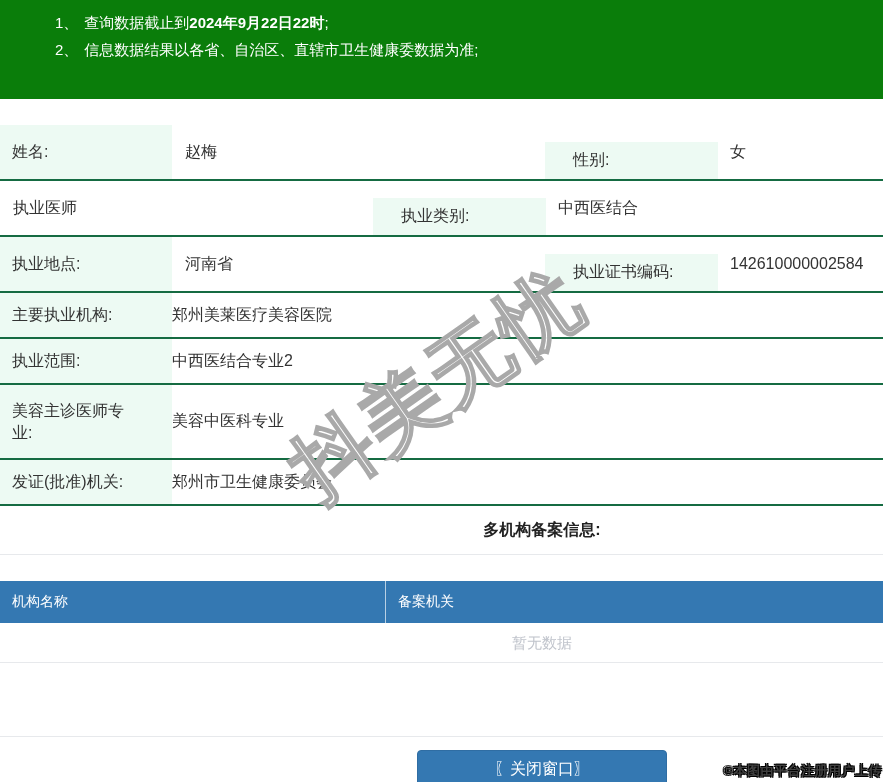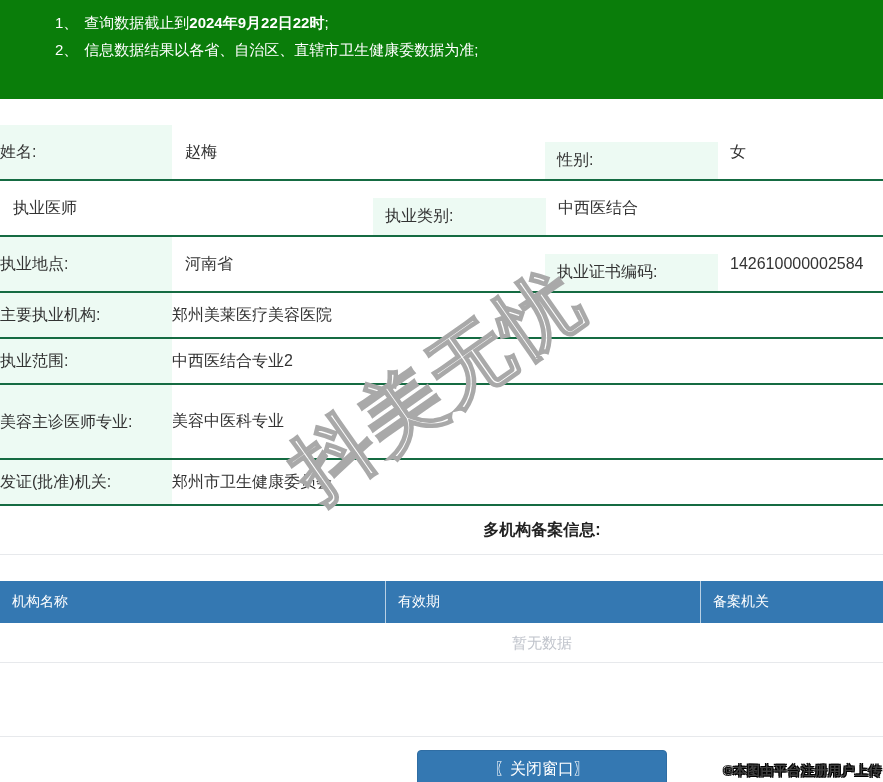--- a/index.html
+++ b/index.html
@@ -35,27 +35,28 @@
   .info-row.tall { min-height:75px; }
   .cell {
     display:flex;
     align-items:center;
     padding-top:8px;
     padding-bottom:8px;
   }
   .lbl {
     width:172px;
     background:#edfaf3;
+    padding-left:12px;
     padding-right:34px;
     line-height:22px;
   }
   .lbl2 {
     width:173px;
     background:#edfaf3;
-    padding-left:12px;
+    padding-left:28px;
     padding-right:12px;
     margin-top:17px;
   }
   .val1 { width:373px; padding-left:13px;text-align:center; }
   .val2 { flex:1; padding-left:12px; }
   .val-full { flex:1; }
 
   
   .offset-center { width:1084px; text-align:center; }
   .filing-title { padding:14px 0 13px 0; font-weight:bold; font-size:16px; color:#222; }
@@ -166,21 +167,20 @@
   </div>
 </div>
 
 <div class="offset-center">
   <div class="filing-title">多机构备案信息:</div>
 </div>
 <div class="thin-line"></div>
 
 <div class="filing-header">
   <div class="fh-col fh-col1">机构名称</div>
-  <div class="fh-col fh-col2">有效期</div>
   <div class="fh-col fh-col3">备案机关</div>
 </div>
 <div class="offset-center empty-row">暂无数据</div>
 
 <div class="spacer"></div>
 <div class="thin-line"></div>
 
 <div class="offset-center button-row">
   <button class="close-btn">〖关闭窗口〗</button>
 </div>

